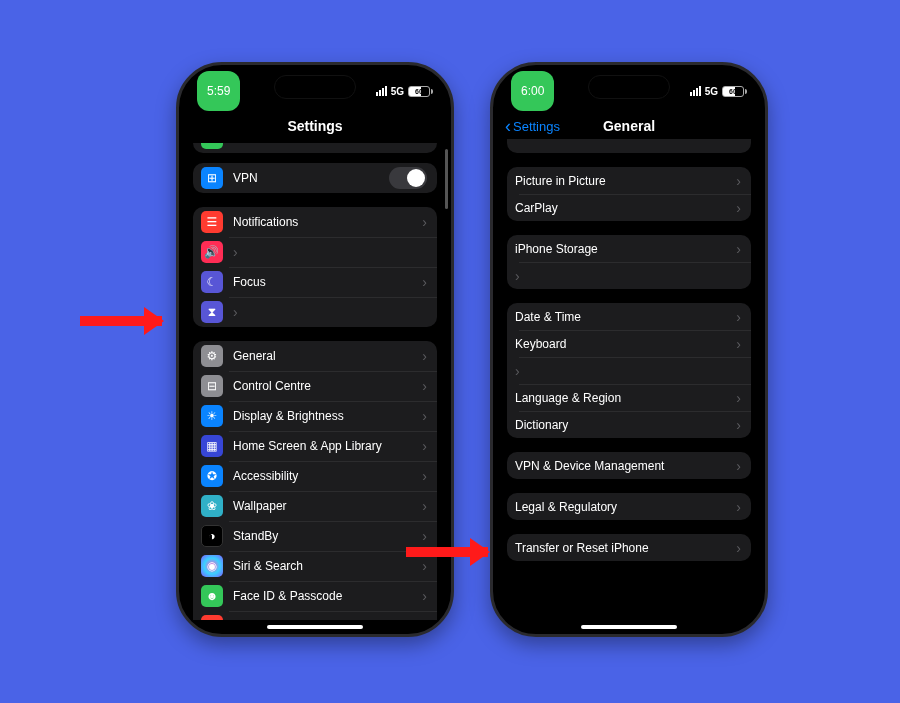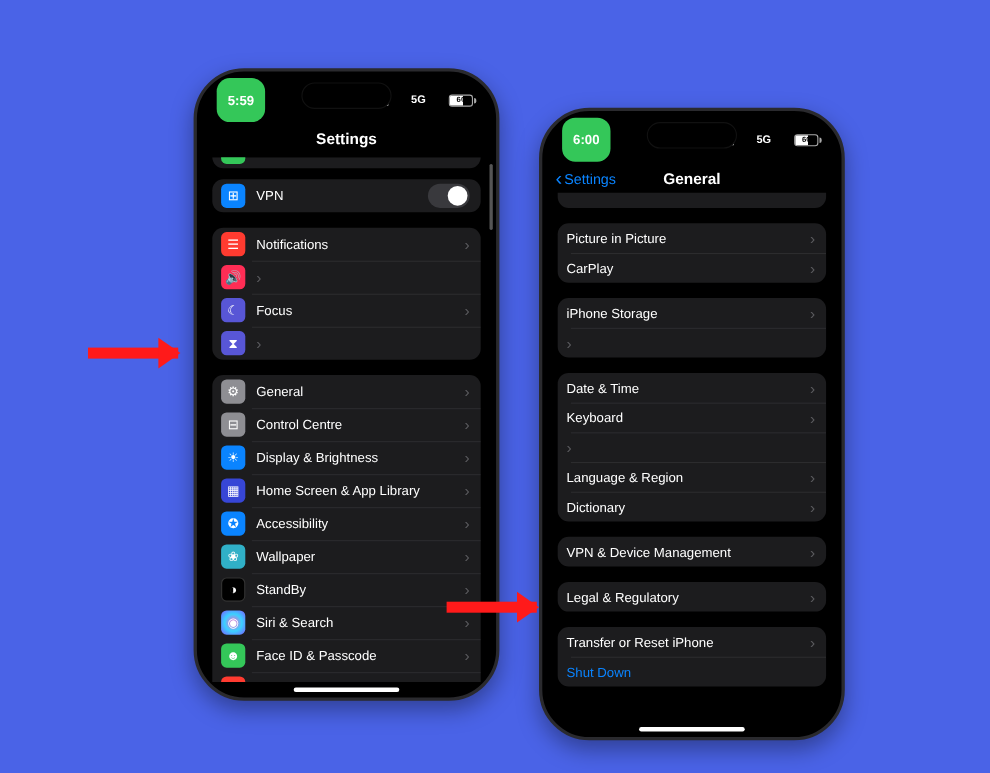--- a/index.html
+++ b/index.html
@@ -15,21 +15,21 @@
     position: absolute;
     width: 278px;
     height: 575px;
     background: #000;
     border-radius: 46px;
     border: 3px solid #2a2a2e;
     box-shadow: 0 8px 20px rgba(0,0,0,.35);
     overflow: hidden;
   }
   .phone.left  { left: 176px; top: 62px; }
-  .phone.right { left: 490px; top: 62px; margin-top: 36px; }
+  .phone.right { left: 490px; top: 62px; }
   .side-btn { position:absolute; background:#22232a; border-radius:3px; }
   .phone.left .side-btn.vol1 { left:-5px; top:120px; width:5px; height:30px; }
   .phone.left .side-btn.vol2 { left:-5px; top:160px; width:5px; height:50px; }
   .phone.left .side-btn.pwr  { right:-5px; top:150px; width:5px; height:60px; }
   .phone.right .side-btn.vol1 { left:-5px; top:120px; width:5px; height:30px; }
   .phone.right .side-btn.vol2 { left:-5px; top:160px; width:5px; height:50px; }
   .phone.right .side-btn.pwr  { right:-5px; top:150px; width:5px; height:60px; }
 
   .island {
     position: absolute;
@@ -42,24 +42,24 @@
 
   .status-bar {
     position: absolute; top: 0; left:0; right:0;
     height: 44px;
     display:flex; align-items:center; justify-content:space-between;
     padding: 8px 18px 0 18px;
     z-index:4;
   }
   .time-pill {
     background:#34c759; color:#fff;
-    font-size:12px; font-weight:700;
+    font-size:12px; font-weight:400;
     padding:13px 10px; border-radius:12px;
   }
-  .status-right { display:flex; align-items:center; gap:21px; color:#fff; font-size:10px; font-weight:600;}
+  .status-right { display:flex; align-items:center; gap:4px; color:#fff; font-size:10px; font-weight:600;}
   .bars { display:flex; align-items:flex-end; gap:1px; }
   .bars span{ width:2px; background:#fff; display:block;}
   .bars span:nth-child(1){height:4px}
   .bars span:nth-child(2){height:6px}
   .bars span:nth-child(3){height:8px}
   .bars span:nth-child(4){height:10px}
   .net-label { font-size:10px; }
   .batt {
     display:flex; align-items:center; gap:1px;
   }
@@ -363,23 +363,20 @@
         <div class="row">
           <div class="label">Legal &amp; Regulatory</div>
           <div class="chev-right">›</div>
         </div>
       </div>
     <div class="group" id="r-g6">
         <div class="row">
           <div class="label">Transfer or Reset iPhone</div>
           <div class="chev-right">›</div>
         </div>
-        <div class="row blue-label">
-          <div class="label">Shut Down</div>
-        </div>
       </div>
   </div>
 
   <div class="home-indicator"></div>
 </div>
 
 <div class="arrow a1"></div>
 <div class="arrow a2"></div>
 
 </body></html>

